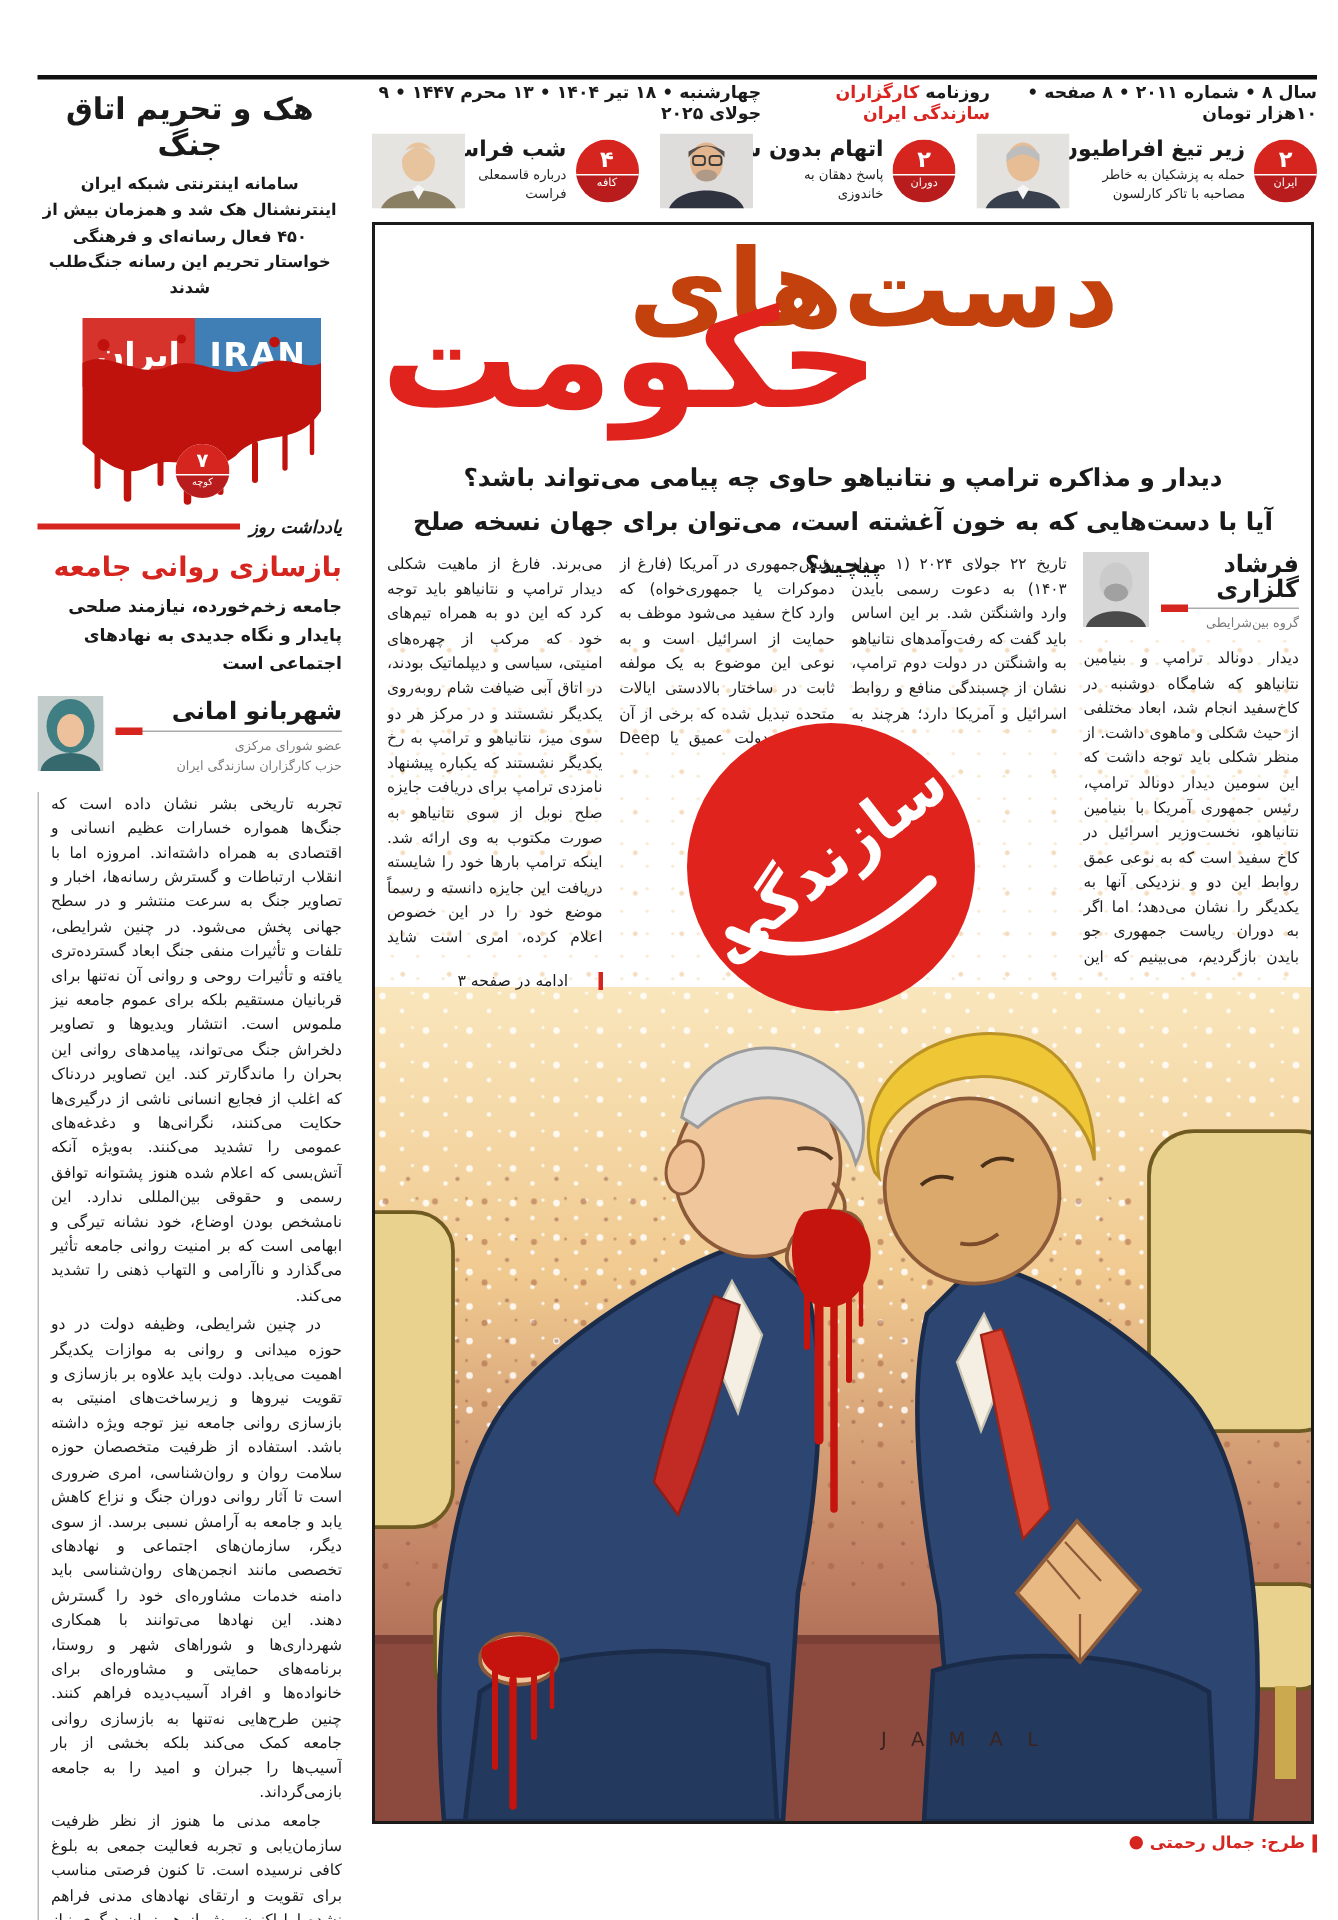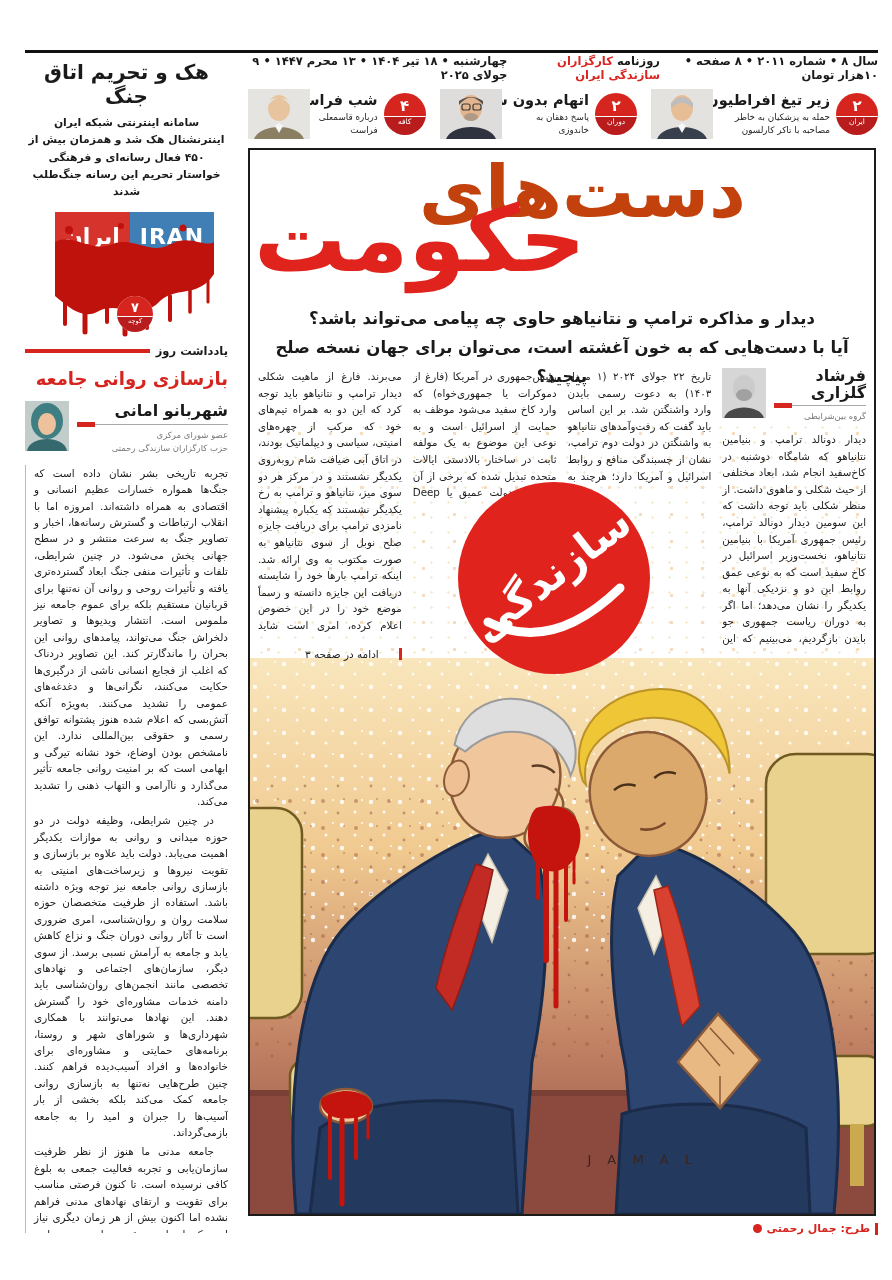--- a/index.html
+++ b/index.html
@@ -29,21 +29,21 @@
   .strip-title{font-size:14.5px;font-weight:bold;white-space:nowrap;}
   .strip-sub{font-size:8.8px;color:#222;margin-top:3px;line-height:1.4;}
   .strip-photo{flex-shrink:0;}
   
   .sidebar{left:25px;top:60px;width:203px;}
   .hack-title{font-size:20px;font-weight:bold;text-align:center;letter-spacing:-.5px;}
   .hack-sub{font-size:10.8px;font-weight:bold;text-align:center;line-height:1.6;margin-top:6px;}
   .hack-graphic{position:relative;height:130px;margin-top:8px;}
   .alley-badge{position:absolute;left:92px;top:88px;}
   .note{margin-top:6px;margin-left:0;}
-  .kicker-row{display:flex;direction:rtl;align-items:center;gap:6px;margin:0 0 10px 0;}
+  .kicker-row{display:flex;direction:rtl;align-items:center;gap:6px;margin:0 0 10px 0;font-style:italic;}
   .kicker-label{font-size:11.5px;font-weight:bold;white-space:nowrap;}
   .kicker-bar{flex:1;height:4px;background:#d6241f;}
   .note-title{color:#d6241f;font-size:18px;font-weight:bold;text-align:right;}
   .note-sub{font-size:11.5px;font-weight:bold;line-height:1.65;text-align:right;margin-top:6px;}
   .author-row{margin-top:12px;display:flex;direction:rtl;gap:8px;align-items:flex-start;}
   .author-meta{flex:1;text-align:right;}
   .author-name{font-size:16px;font-weight:bold;}
   .author-rule{height:1px;background:#aaa;margin:4px 0;position:relative;}
   .author-rule .red-seg{position:absolute;left:0;top:-2px;width:18px;height:5px;background:#d6241f;}
   .author-role{font-size:8.5px;color:#777;line-height:1.5;}
@@ -185,28 +185,29 @@
       <div class="sec">کوچه</div>
     </div>
   </div>
 
   <div class="note">
     <div class="kicker-row">
       <span class="kicker-label">یادداشت روز</span>
       <span class="kicker-bar"></span>
     </div>
     <div class="note-title">بازسازی روانی جامعه</div>
+    <div class="note-sub">جامعه زخم‌خورده، نیازمند صلحی پایدار و نگاه جدیدی به نهادهای اجتماعی است</div>
     <div class="author-row">
       <div class="author-meta">
         <div class="author-name">شهربانو امانی</div>
         <div class="author-rule">
             <span class="red-seg"></span>
           </div>
         <div class="author-role">عضو شورای مرکزی</div>
-        <div class="author-role">حزب کارگزاران سازندگی رحمتی</div>
+        <div class="author-role">حزب کارگزاران سازندگی ایران</div>
       </div>
       <svg width="44" height="50" viewBox="0 0 44 50">
         <rect width="44" height="50" fill="#c2cdcb"></rect>
         <ellipse cx="22" cy="20" rx="16" ry="18" fill="#3f7f84"></ellipse>
         <ellipse cx="22" cy="23" rx="9" ry="11" fill="#ecc19b"></ellipse>
         <path d="M2,50 C4,34 40,34 42,50 Z" fill="#35696d"></path>
       </svg>
     </div>
     <div class="note-body">
       <p>تجربه تاریخی بشر نشان داده است که جنگ‌ها همواره خسارات عظیم انسانی و اقتصادی به همراه داشته‌اند. امروزه اما با انقلاب ارتباطات و گسترش رسانه‌ها، اخبار و تصاویر جنگ به سرعت منتشر و در سطح جهانی پخش می‌شود. در چنین شرایطی، تلفات و تأثیرات منفی جنگ ابعاد گسترده‌تری یافته و تأثیرات روحی و روانی آن نه‌تنها برای قربانیان مستقیم بلکه برای عموم جامعه نیز ملموس است. انتشار ویدیوها و تصاویر دلخراش جنگ می‌تواند، پیامدهای روانی این بحران را ماندگارتر کند. این تصاویر دردناک که اغلب از فجایع انسانی ناشی از درگیری‌ها حکایت می‌کنند، نگرانی‌ها و دغدغه‌های عمومی را تشدید می‌کنند. به‌ویژه آنکه آتش‌بسی که اعلام شده هنوز پشتوانه توافق رسمی و حقوقی بین‌المللی ندارد. این نامشخص بودن اوضاع، خود نشانه تیرگی و ابهامی است که بر امنیت روانی جامعه تأثیر می‌گذارد و ناآرامی و التهاب ذهنی را تشدید می‌کند.</p>

